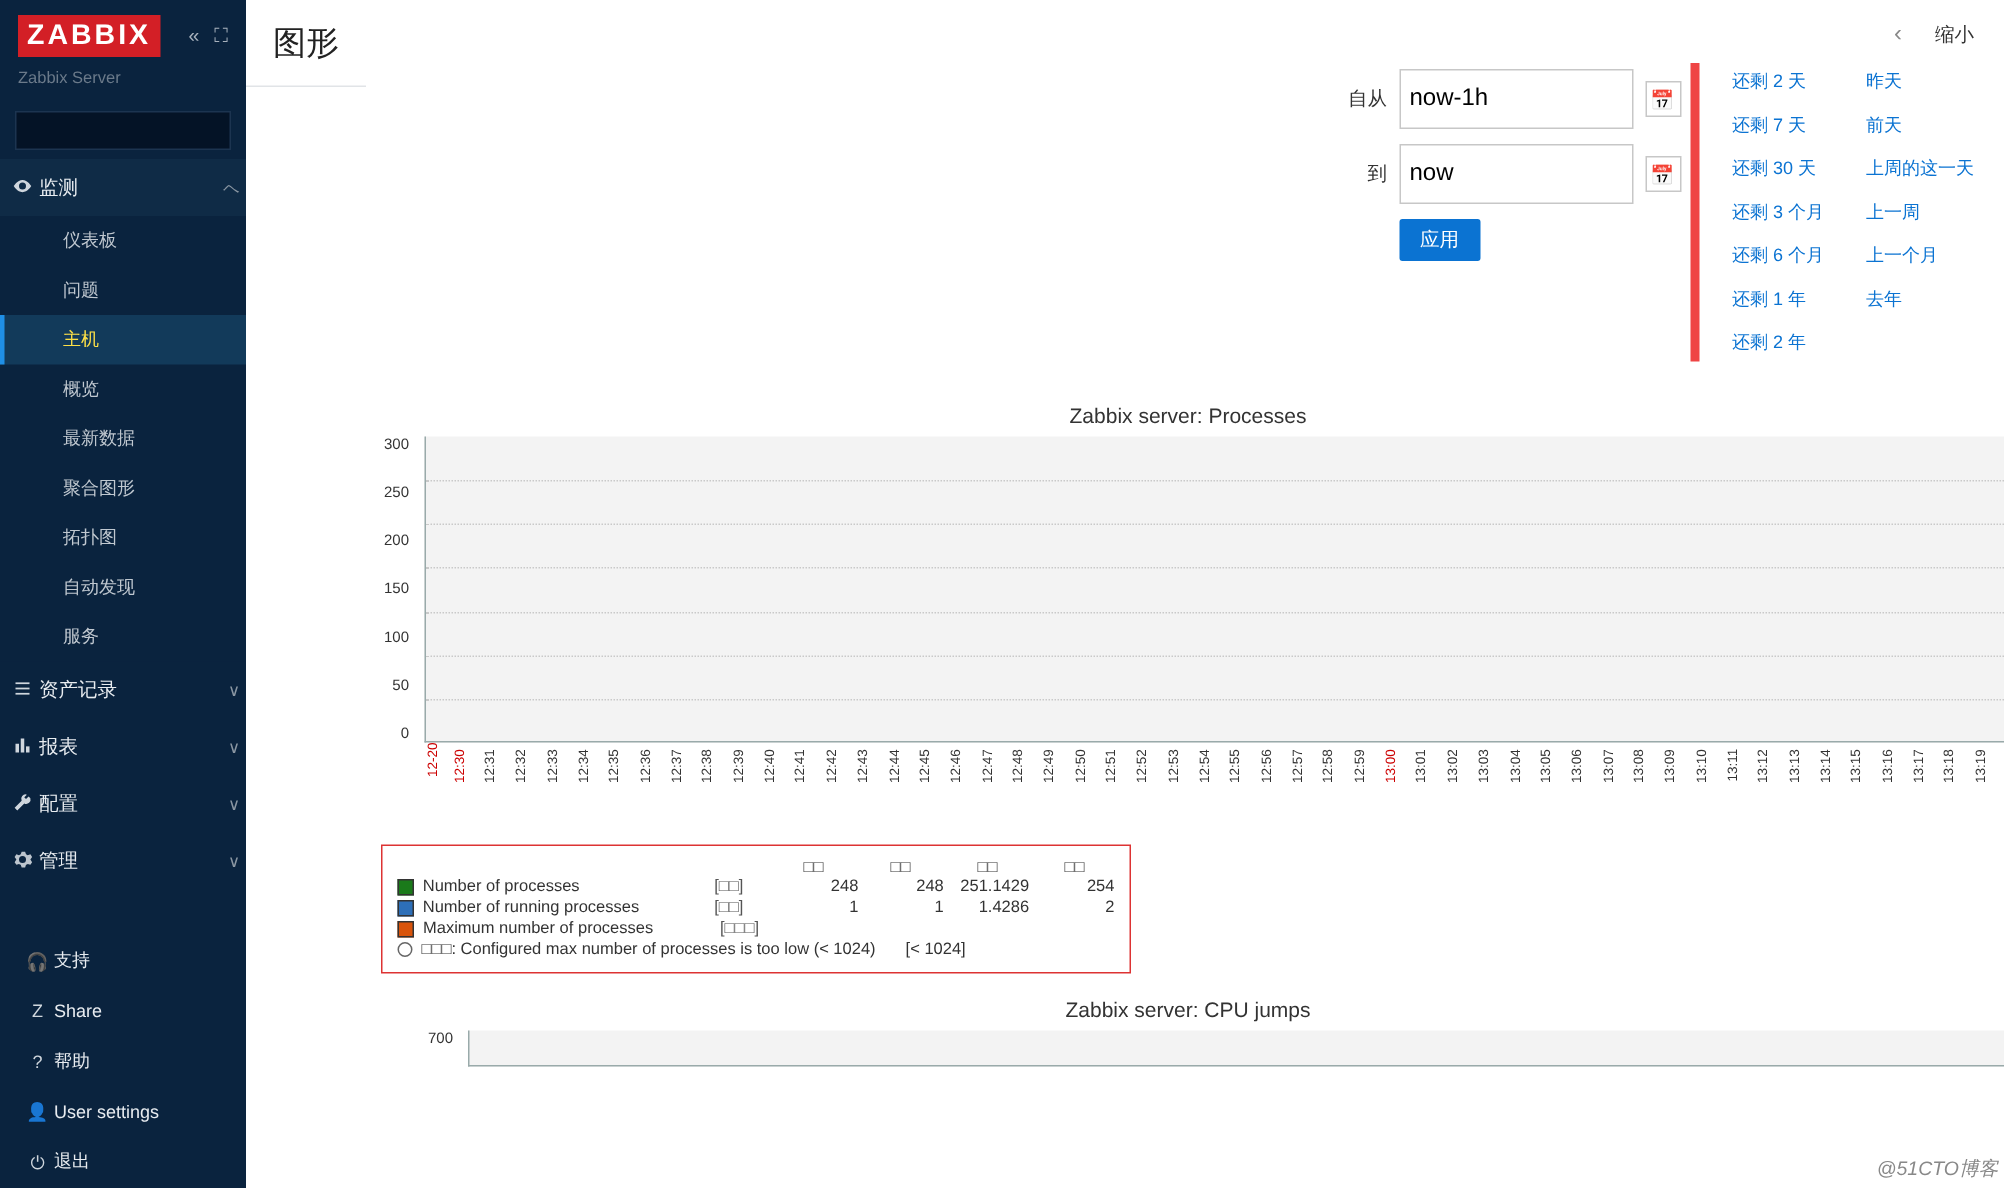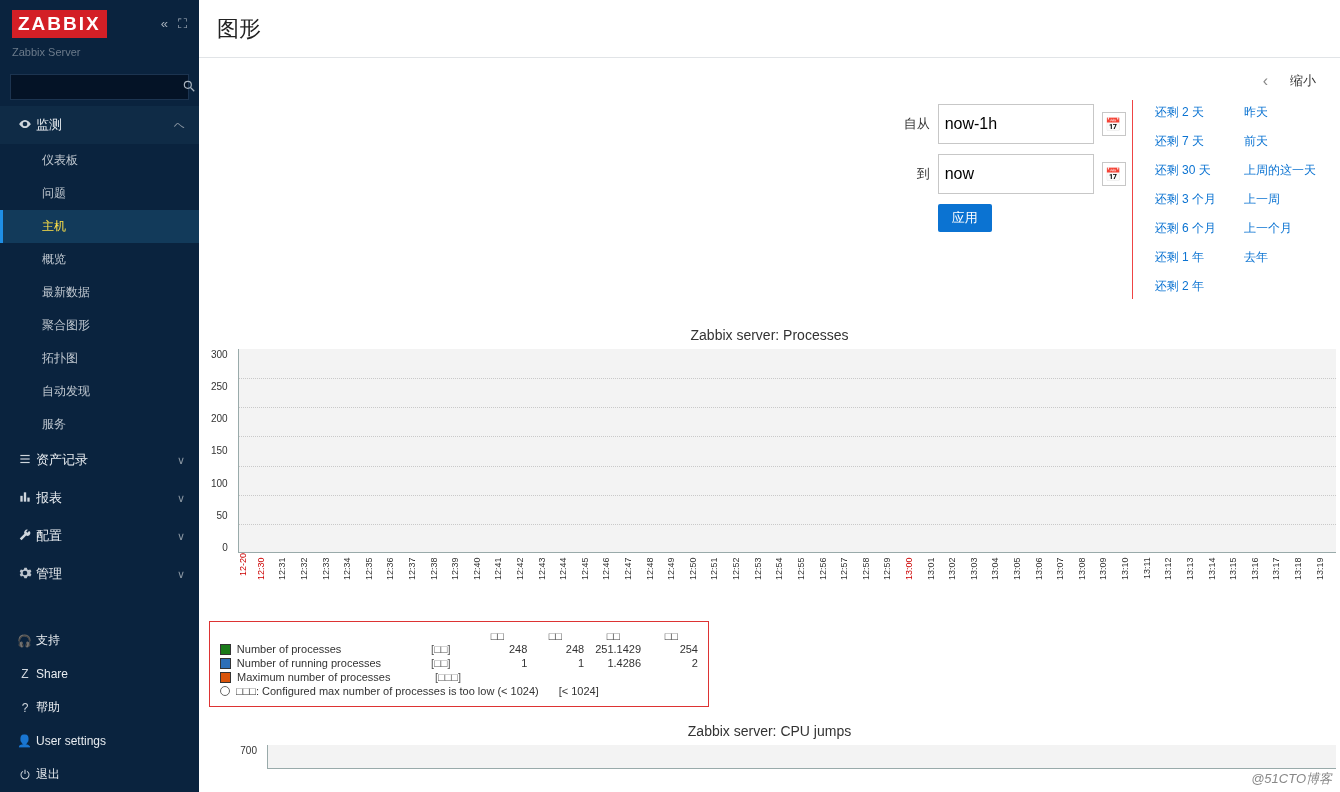--- a/index.html
+++ b/index.html
@@ -1,59 +1,59 @@
 <!DOCTYPE html>
 <html><head>
 <meta charset="utf-8">
 <style>
 * { margin:0; padding:0; box-sizing:border-box; font-family:Arial,"Microsoft YaHei",sans-serif; }
 body { background:#fff; font-size:13px; color:#333; overflow:hidden; }
 .app { display:flex; width:1340px; height:792px; }
 
 
-.sidebar { width:199px; background:#0a233e; color:#c0c8d0; display:flex; flex-direction:column; }
+.sidebar { width:164px; background:#0a233e; color:#c0c8d0; display:flex; flex-direction:column; }
 .side-top { padding:10px 12px 8px; }
 .logo-row { display:flex; align-items:center; gap:8px; }
 .logo { background:#d31f26; color:#fff; font-weight:bold; font-size:19px; letter-spacing:2px; padding:3px 6px; }
 .side-ctrl { margin-left:auto; display:flex; gap:10px; color:#a8b2bd; }
 .side-sub { font-size:11px; color:#6b7a8a; margin-top:8px; }
 .search-box { display:flex; align-items:center; background:#041326; border:1px solid #1c3450; margin:8px 10px 6px; height:26px; }
 .search-box input { flex:1; background:transparent; border:none; outline:none; color:#fff; padding:0 8px; font-size:12px; }
 .search-box .si { width:28px; text-align:center; color:#aab5c0; }
 
 .nav { flex:1; overflow:auto; }
-.nav-sec { display:flex; align-items:center; padding:10px 14px; color:#e8ecf0; font-size:13px; cursor:pointer; }
+.nav-sec { display:flex; align-items:center; padding:10px 4px; color:#e8ecf0; font-size:13px; cursor:pointer; }
 .nav-sec .ni { width:22px; text-align:center; color:#cfd6dd; }
 .nav-sec .chev { margin-left:auto; color:#8a96a2; font-size:11px; }
 .nav-sec.open { background:#0f2b46; }
 .sub-list { background:#0a233e; }
 .sub-item { padding:8px 14px 8px 42px; color:#c0c8d0; font-size:12px; cursor:pointer; }
 .sub-item.active { background:#123a5a; color:#fde047; border-left:3px solid #1f8fe6; padding-left:39px; }
 .nav-bottom .nav-sec { padding:9px 14px; font-size:12px; }
 
 
-.main { flex:1; display:flex; flex-direction:column; background:#fff; overflow:hidden; }
+.main { flex:1; display:flex; flex-direction:row; background:#fff; overflow:hidden; }
 .topbar { height:58px; border-bottom:1px solid #e1e4e7; display:flex; align-items:center; padding:0 18px; }
 .topbar h1 { font-size:22px; color:#222; font-weight:500; }
 
 .content { flex:1; overflow:auto; padding:0 0 20px; }
 
 .filter-row { display:flex; align-items:flex-start; padding:14px 24px 10px 14px; }
 .filter-right { margin-left:auto; display:flex; align-items:flex-start; gap:16px; }
 .navchev { color:#888; font-size:16px; cursor:pointer; padding:0 6px; }
 .zoom-lbl { color:#333; font-size:13px; cursor:pointer; }
 
 .time-form { margin-left:auto; display:flex; flex-direction:column; gap:10px; padding:4px 0; }
 .tf-row { display:flex; align-items:center; gap:8px; }
 .tf-row .lbl { width:40px; text-align:right; color:#333; }
 .tf-row input { width:156px; height:40px; border:1px solid #c7c7c7; padding:0 6px; font-size:16px; }
 .cal-btn { width:24px; height:24px; border:1px solid #c7c7c7; display:flex; align-items:center; justify-content:center; color:#666; background:#fff; cursor:pointer; }
 .apply-btn { margin-left:48px; align-self:flex-start; background:#0b73d2; color:#fff; border:none; padding:5px 14px; font-size:13px; cursor:pointer; border-radius:2px; }
 
-.quick-links { display:flex; gap:28px; border-left:1px solid #ef4444; padding:4px 0 4px 22px; }
+.quick-links { display:flex; gap:28px; border-left:6px solid #ef4444; padding:4px 0 4px 22px; }
 .ql-col { display:flex; flex-direction:column; gap:12px; }
 .ql-col a { color:#0b73d2; font-size:12px; text-decoration:none; cursor:pointer; }
 
 
 .chart-wrap { margin-top:10px; }
 .chart-title { text-align:center; font-size:14px; color:#333; margin-bottom:6px; }
 .chart-area { display:flex; padding:0 0 0 12px; }
 .yaxis { display:flex; flex-direction:column; justify-content:space-between; align-items:flex-end; font-size:10px; color:#333; padding-right:10px; height:204px; }
 .plot { position:relative; flex:1; margin-right:4px; }
 .plot-grid { height:204px; border-left:1px solid #9aa; border-bottom:1px solid #9aa; background:#f3f3f3; position:relative; }

